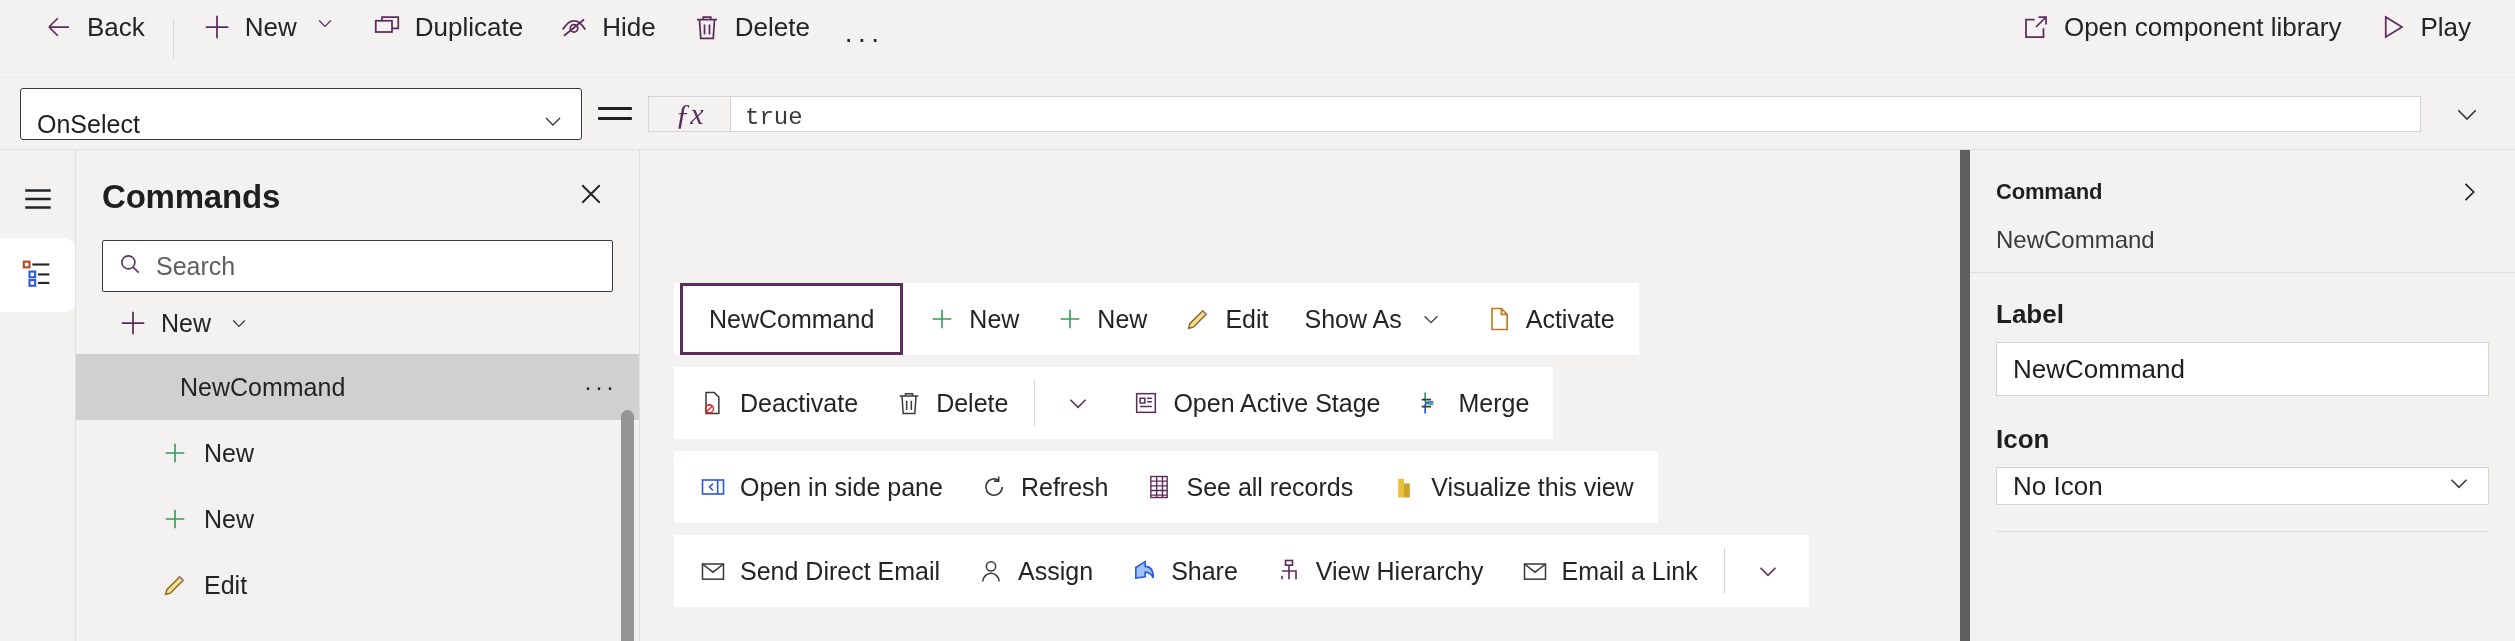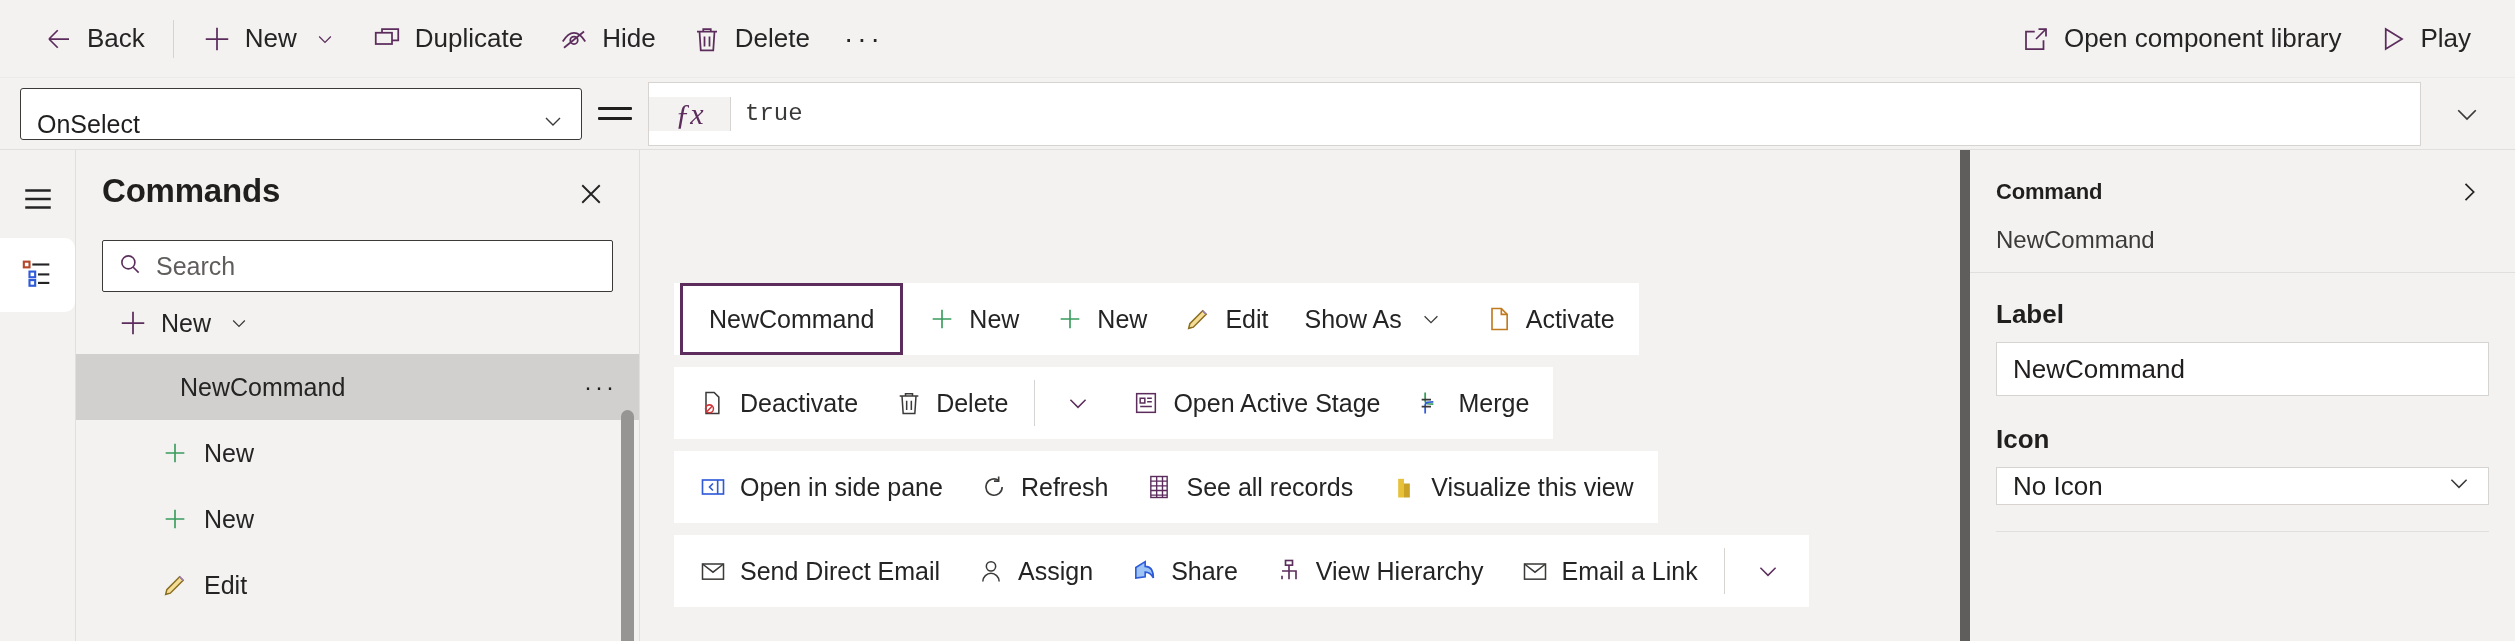--- a/index.html
+++ b/index.html
@@ -12,21 +12,21 @@
   }
   .app { position:relative; width:2515px; height:641px; display:flex; flex-direction:column; }
 
   
   .topbar {
     height:78px; flex:0 0 78px; background:#f3f2f1;
     display:flex; align-items:center; padding:0 26px;
     border-bottom:1px solid #edebe9;
   }
   .tb-item {
-    display:flex; align-items:center; gap:13px;
+    display:flex; align-items:flex-start; gap:13px;
     height:54px; padding:0 18px; cursor:pointer;
     font-size:26px; color:#242424; white-space:nowrap;
   }
   .tb-ico { display:flex; align-items:center; justify-content:center; width:30px; height:30px; flex:0 0 30px; }
   .tb-ico svg { display:block; }
   .tb-sep { width:1px; height:38px; background:#d6d3d1; margin:0 10px; }
   .tb-caret { width:22px; height:22px; display:flex; align-items:center; justify-content:center; margin-left:4px;}
   .tb-dots { letter-spacing:4px; font-size:28px; color:#242424; padding:0 16px; cursor:pointer; line-height:1;}
   .spacer { flex:1 1 auto; }
 
@@ -43,21 +43,21 @@
     font-size:25px; color:#201f1e; cursor:pointer;
   }
   .propdd .lbl { flex:1 1 auto; }
   .eqbtn {
     width:66px; height:52px; display:flex; align-items:center; justify-content:center;
     cursor:pointer;
   }
   .eqbtn .bars { width:34px; }
   .eqbtn .bars i { display:block; height:3px; background:#201f1e; margin:7px 0; border-radius:1px;}
   .fxwrap {
-    flex:1 1 auto; height:64px; display:flex; align-items:center;
+    flex:1 1 auto; height:36px; display:flex; align-items:flex-end;
     border:1px solid #d6d3d1; background:#fff; margin-right:18px;
   }
   .fxbtn {
     width:82px; flex:0 0 82px; background:#f3f2f1; border-right:1px solid #d6d3d1;
     display:flex; align-items:center; justify-content:center;
     font-family:"Liberation Serif", serif; font-style:italic; font-size:30px; color:#5c2d5c;
     cursor:pointer;
   }
   .fxinput {
     flex:1 1 auto; display:flex; align-items:center; padding:0 14px;
@@ -68,21 +68,21 @@
   
   .bodyrow { flex:1 1 auto; display:flex; min-height:0; }
 
   
   .rail { width:76px; flex:0 0 76px; background:#f3f2f1; border-right:1px solid #e1dfdd; padding-top:14px; }
   .rail-btn { height:74px; display:flex; align-items:center; justify-content:center; cursor:pointer; position:relative;}
   .rail-btn.active { background:#ffffff; border-top-right-radius:10px; border-bottom-right-radius:10px; }
 
   
   .cmdpanel { width:564px; flex:0 0 564px; background:#f3f2f1; display:flex; flex-direction:column; position:relative; border-right:1px solid #e1dfdd;}
-  .cmdhead { display:flex; align-items:flex-start; padding:22px 26px 4px 26px;gap:14px; }
+  .cmdhead { display:flex; align-items:flex-end; padding:22px 26px 4px 26px;gap:14px; }
   .cmdtitle { font-size:33px; font-weight:600; color:#201f1e; flex:1 1 auto; letter-spacing:-.2px;}
   .cmdclose { width:44px; height:44px; display:flex; align-items:center; justify-content:center; cursor:pointer;}
   .searchbox {
     margin:20px 26px 0 26px; height:52px; background:#fff;
     border:1px solid #3b3a39; border-radius:2px; display:flex; align-items:center;
     padding:0 14px; gap:13px; cursor:text;
   }
   .searchbox input {
     border:0; outline:0; flex:1 1 auto; font-size:25px; color:#201f1e;
     font-family:"Liberation Sans", sans-serif; background:transparent;

